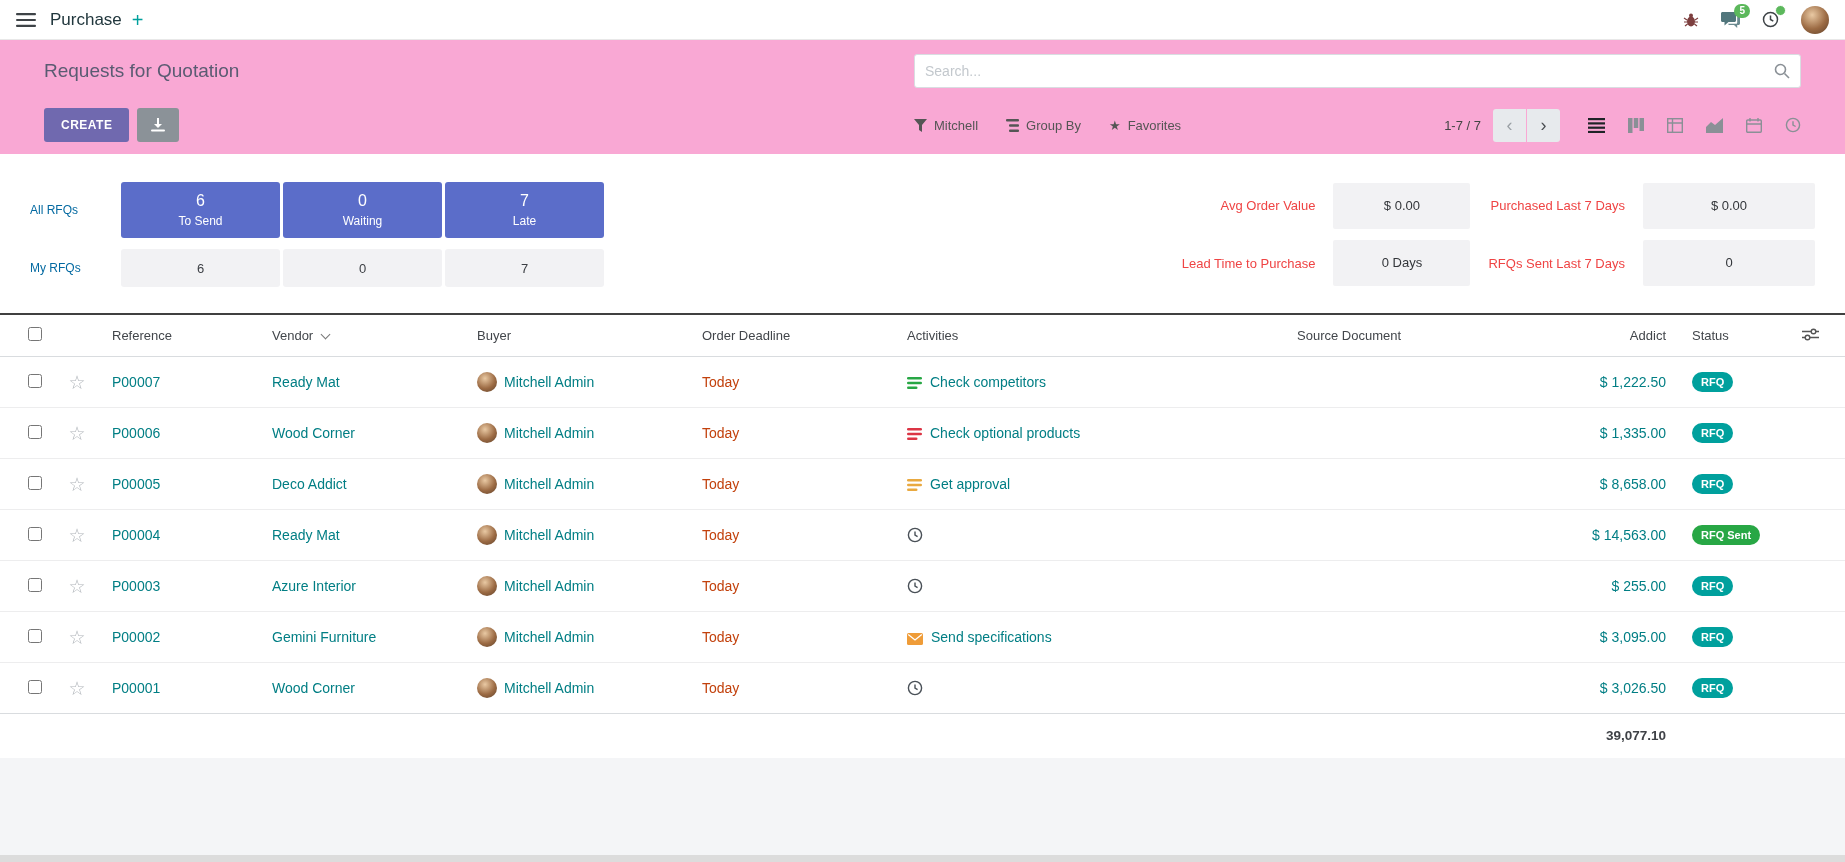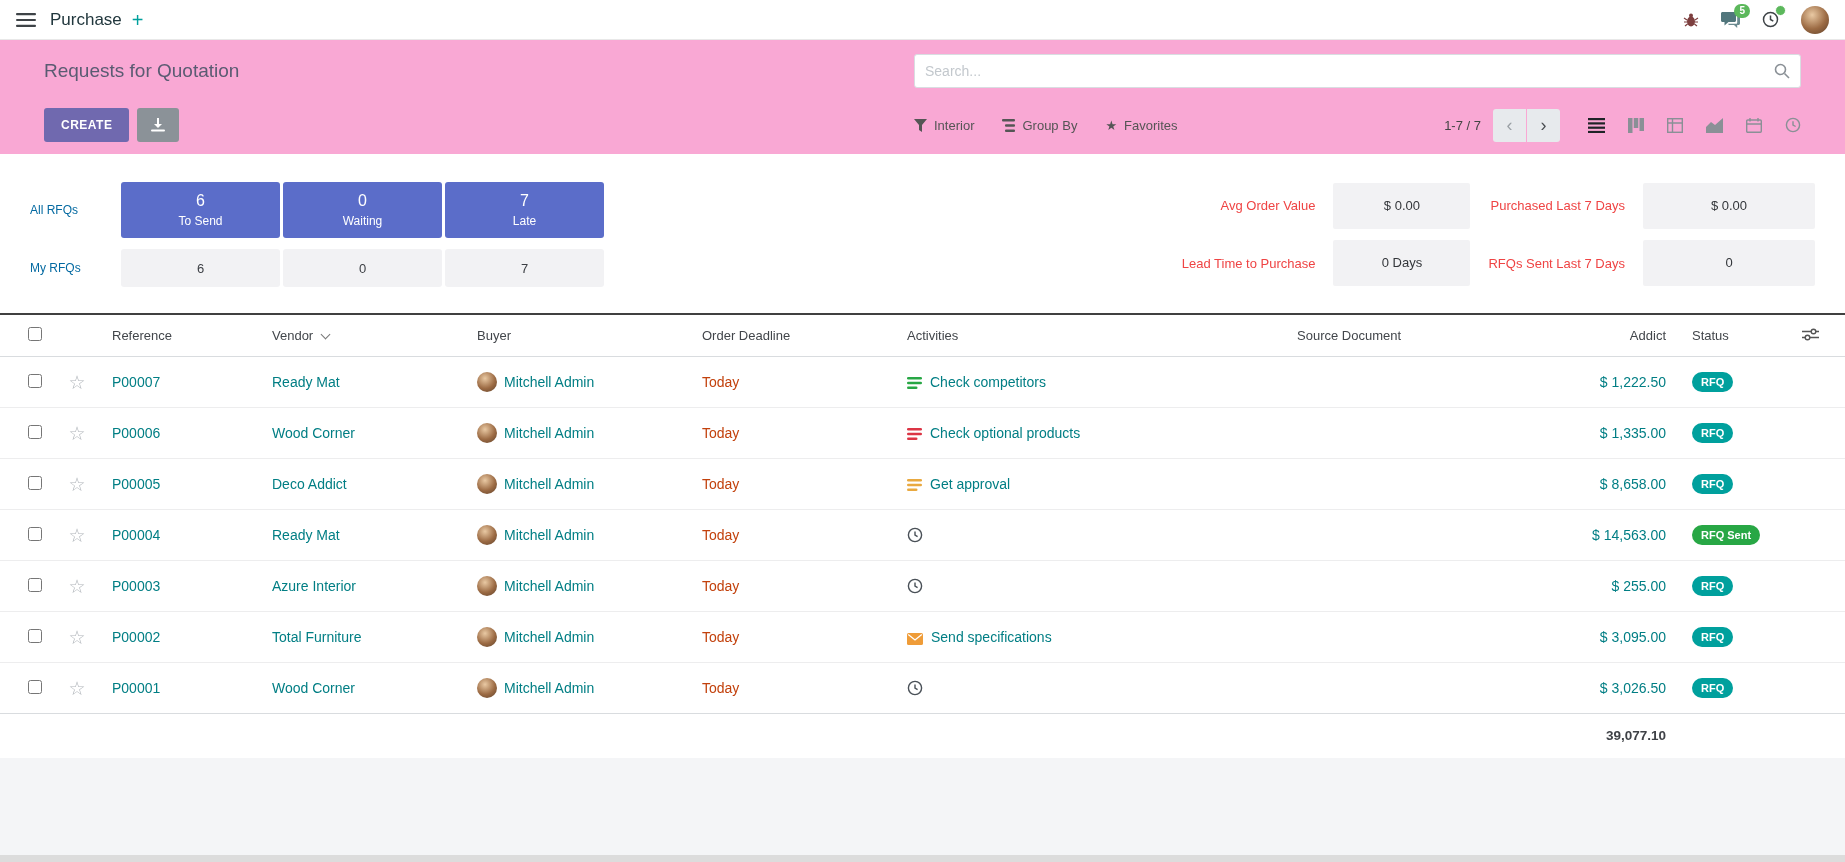--- a/index.html
+++ b/index.html
@@ -152,21 +152,21 @@
           <rect y="11.5" width="14" height="2" rx="1"></rect>
         </svg>
     </button>
     <div class="cp-right">
       <button class="cp-filter-btn">
         <span style="display:inline-flex">
           <svg width="13" height="13" viewBox="0 0 13 13" fill="#555">
               <path d="M0 0h13L8 6v7l-3-2V6z"></path>
             </svg>
         </span>
-        <span>Interior</span>
+        <span>Mitchell</span>
       </button>
       <button class="cp-filter-btn">
         <span style="display:inline-flex">
           <svg width="13" height="13" viewBox="0 0 13 13" fill="#555">
               <rect width="13" height="2.4" rx="1"></rect>
               <rect x="3" y="5.3" width="10" height="2.4" rx="1"></rect>
               <rect x="3" y="10.6" width="10" height="2.4" rx="1"></rect>
             </svg>
         </span>
         <span>Group By</span>
@@ -385,21 +385,21 @@
             </span></td>
           <td><span></span></td>
           <td class="num"><a>$ 255.00</a></td>
           <td><span class="badge" style="background:#00a09d">RFQ</span></td>
           <td></td>
         </tr>
         <tr>
           <td class="c-check"><input type="checkbox" class="row-check" style=""></td>
           <td class="c-star"><span class="star">☆</span></td>
           <td><a>P00002</a></td>
-          <td><a>Total Furniture</a></td>
+          <td><a>Gemini Furniture</a></td>
           <td><span class="mini-avatar"></span><a>Mitchell Admin</a></td>
           <td><span class="deadline">Today</span></td>
           <td><span class="act-icon" style="color:#ef9c38">
               <svg width="16" height="12" viewBox="0 0 16 12">
                 <rect width="16" height="12" rx="1.6" fill="currentColor"></rect>
                 <path d="M1.2 1.6 8 7l6.8-5.4" fill="none" stroke="#ffffff" stroke-width="1.3"></path>
               </svg>
             </span><a class="act-label">Send specifications</a></td>
           <td><span></span></td>
           <td class="num"><a>$ 3,095.00</a></td>

